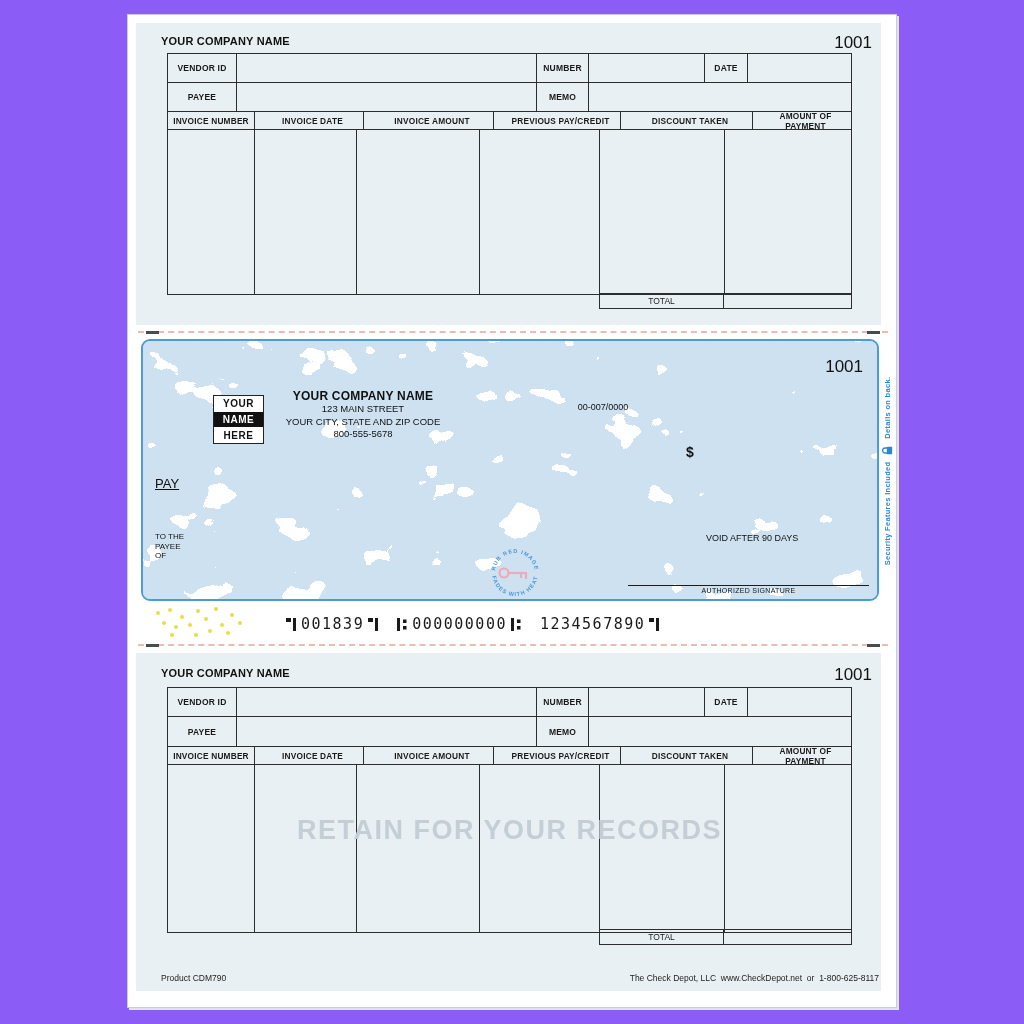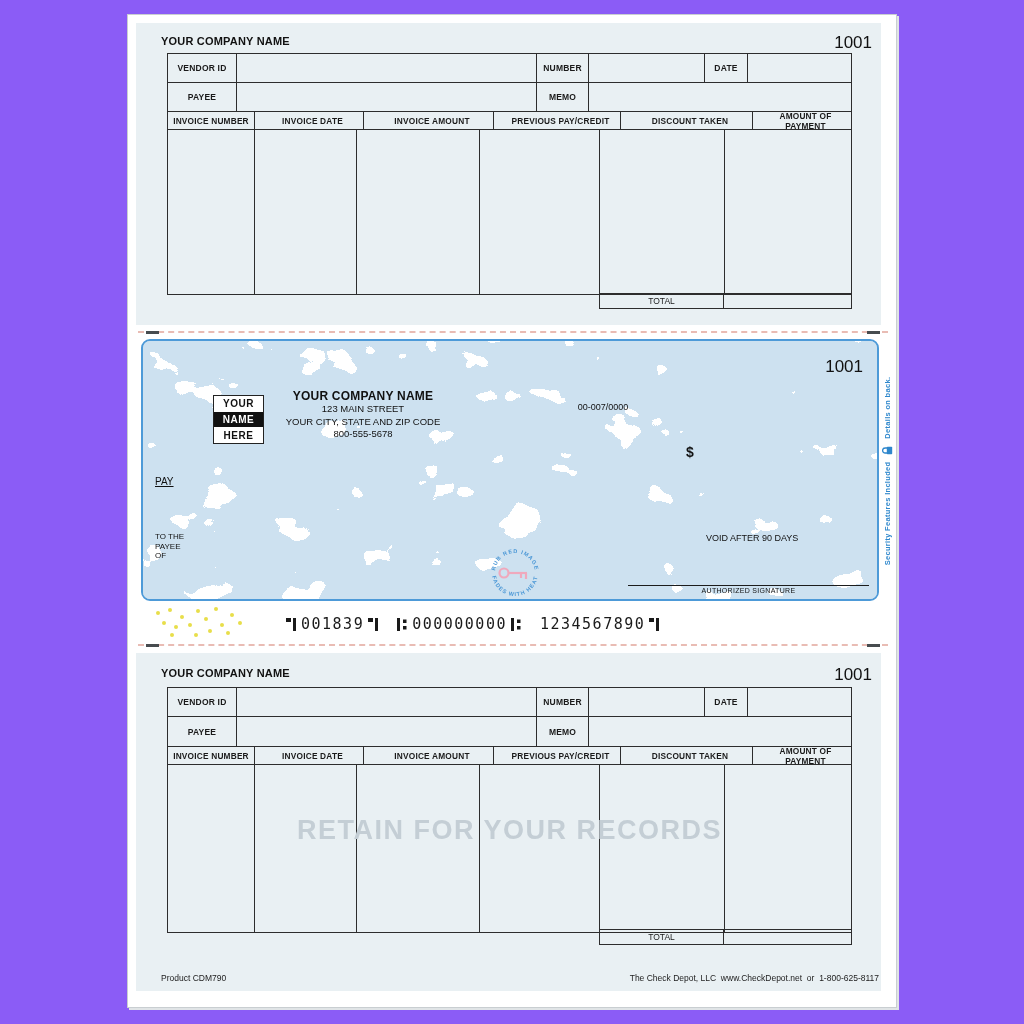--- a/index.html
+++ b/index.html
@@ -55,21 +55,21 @@
               background:#fff; display:flex; flex-direction:column; }
   .logo-row { flex:1; display:flex; align-items:center; justify-content:center;
               font-size:10px; font-weight:bold; letter-spacing:.5px; color:#111; background:#fff; }
   .logo-row.inverse { background:#111; color:#fff; }
 
   .company-block { position:absolute; left:110px; top:48px; width:220px; text-align:center; color:#111; }
   .company-name { font-size:12px; font-weight:bold; letter-spacing:.2px; line-height:14px; }
   .company-line { font-size:9.5px; line-height:12.5px; }
 
   .dollar { position:absolute; left:543px; top:103px; font-size:14px; font-weight:bold; color:#111; }
-  .pay-label { position:absolute; left:12px; top:135px; font-size:10px; color:#111;text-decoration:underline; }
+  .pay-label { position:absolute; left:12px; top:135px; font-size:13px; color:#111;text-decoration:underline; }
   .order-label { position:absolute; left:12px; top:191px; font-size:8px; line-height:9.5px; white-space:pre-line; color:#111; }
   .void-text { position:absolute; left:563px; top:192px; font-size:9px; color:#111; }
 
   .seal { position:absolute; left:344px; top:204px; }
 
   .sig-block { position:absolute; left:485px; top:244px; width:241px; border-top:1.5px solid #1c1c1c;
                text-align:center; }
   .sig-label { font-size:7px; letter-spacing:.3px; color:#111; margin-top:1px; }
 
   

